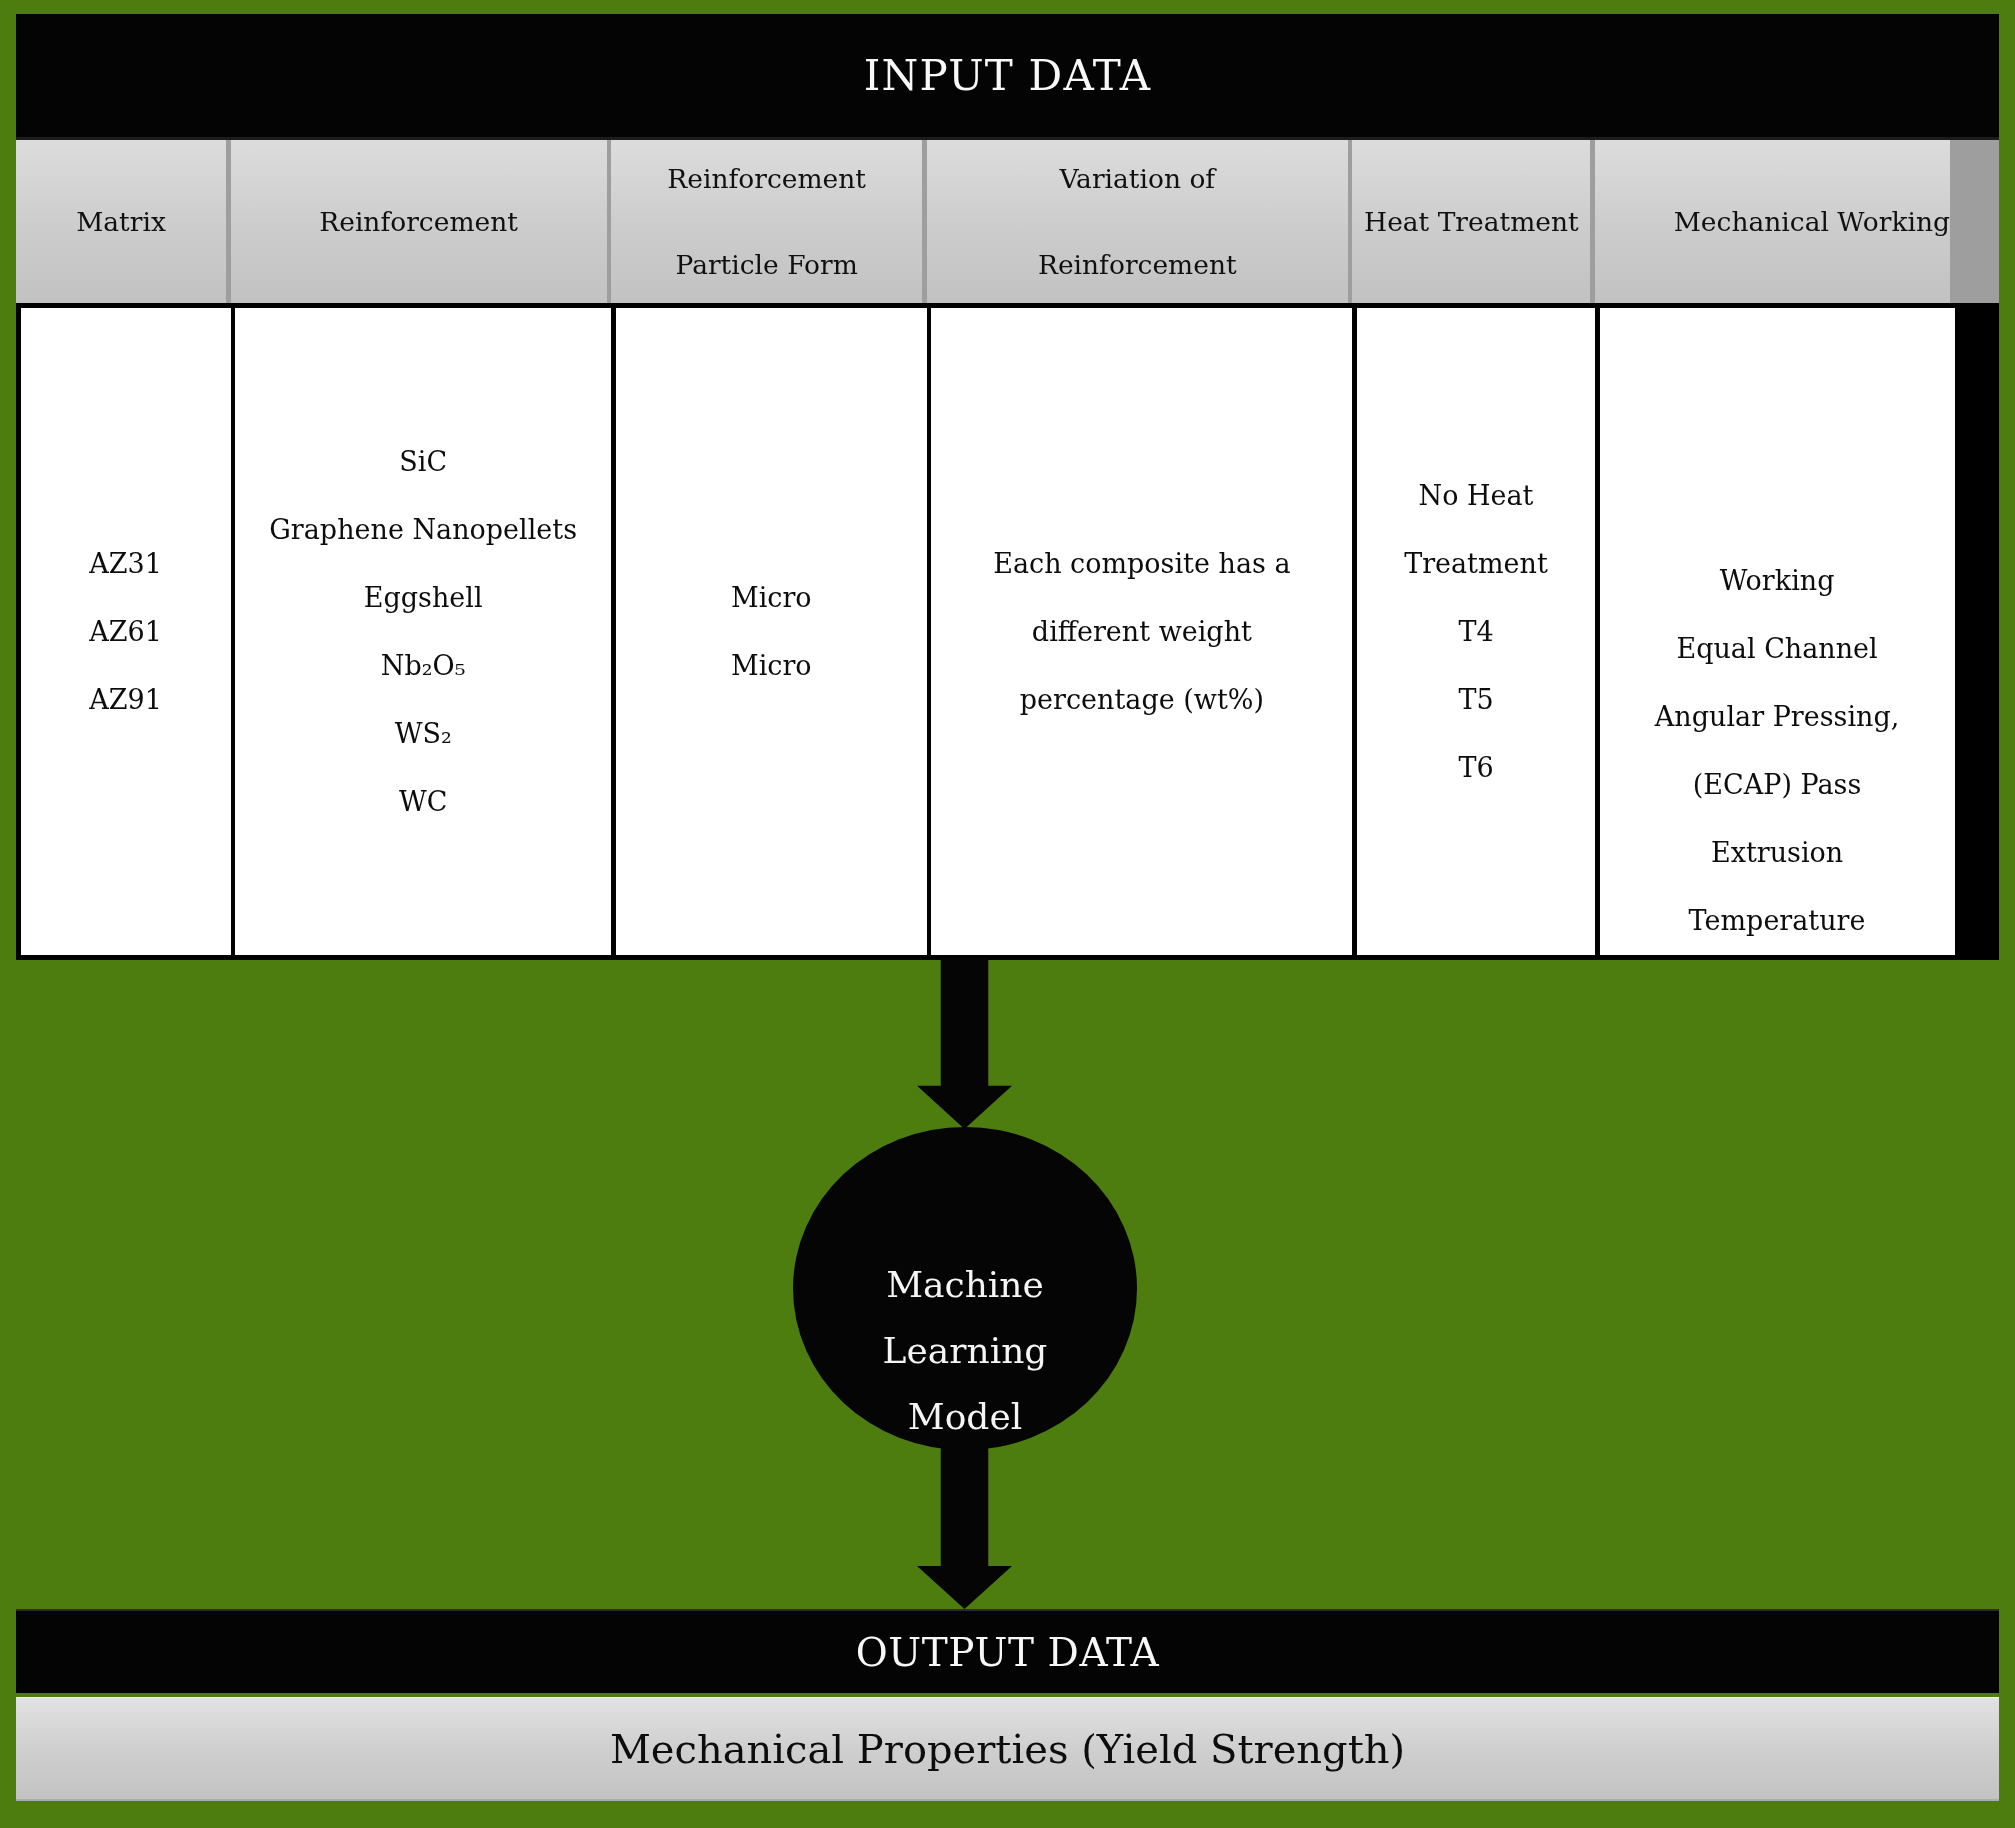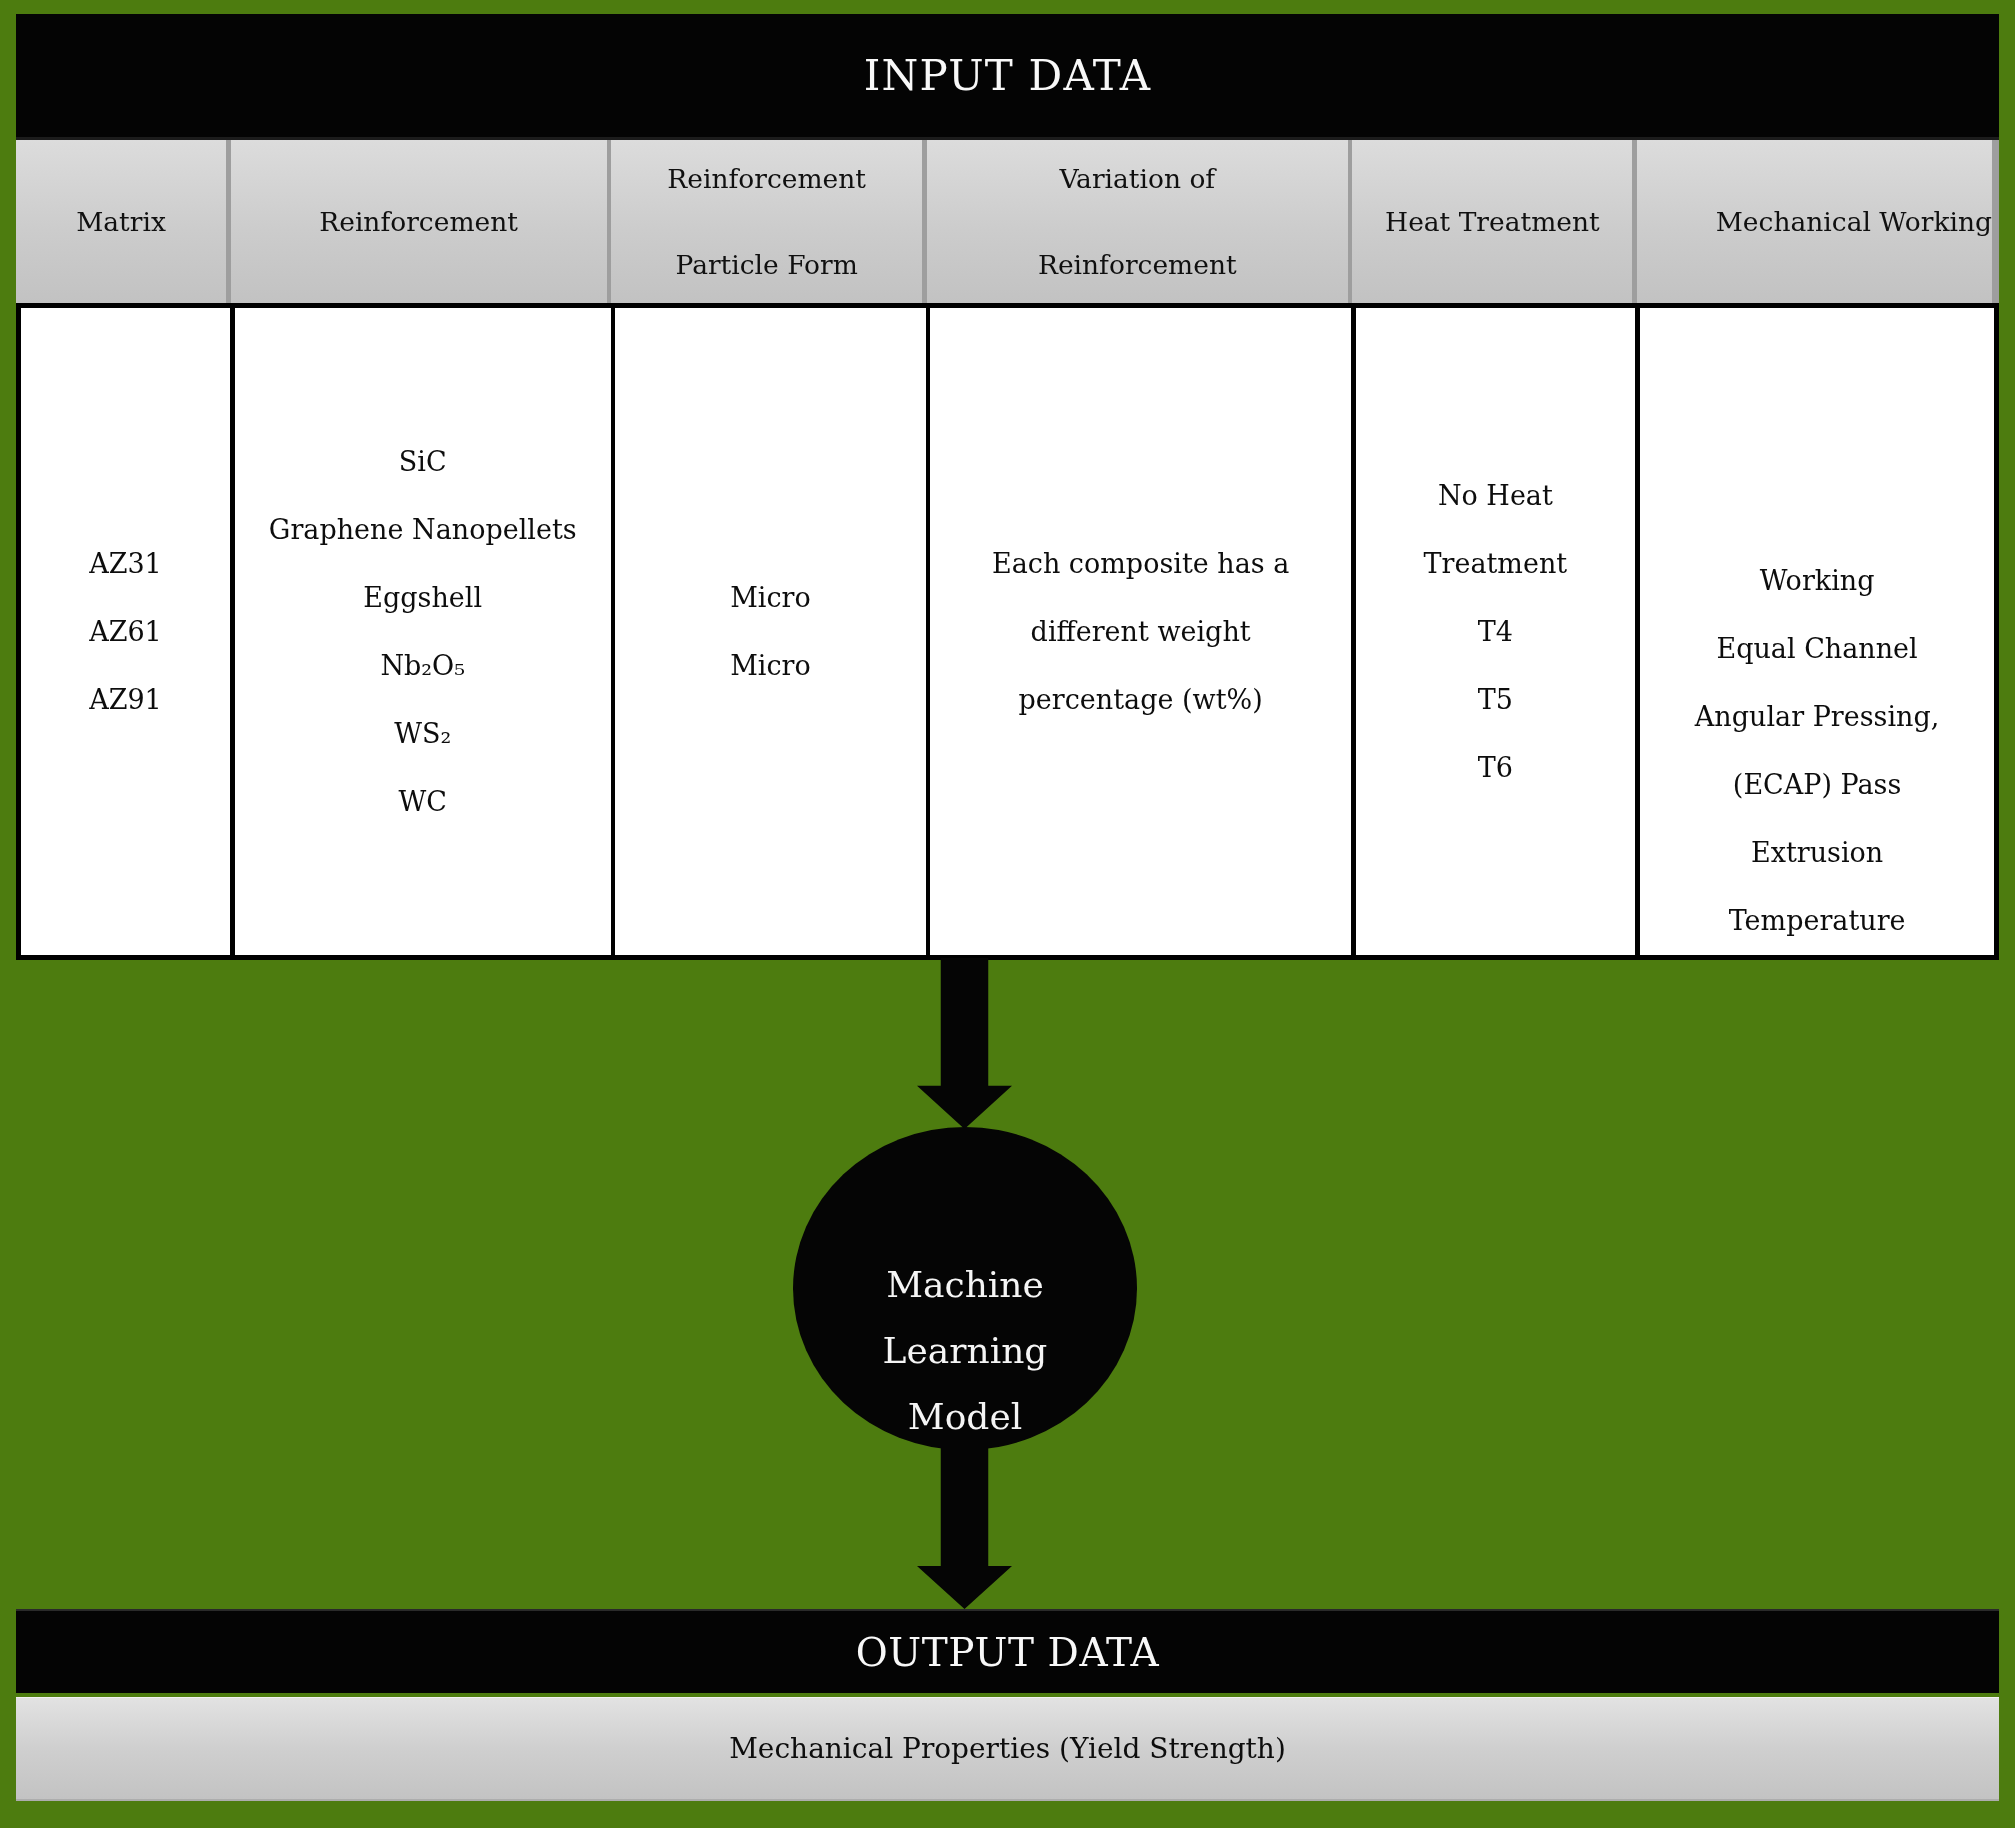--- a/index.html
+++ b/index.html
@@ -34,21 +34,21 @@
   }
   .body-cell{
     background:#ffffff;display:flex;flex-direction:column;
     align-items:center;justify-content:center;text-align:center;box-sizing:border-box;
   }
   .body-cell .cell-line{
     font-size:27px;line-height:68px;height:68px;white-space:nowrap;color:#0d0d0d;
   }
   
   .c1{width:210px;} .c2{width:376px;} .c3{width:311px;}
-  .c4{width:421px;} .c5{width:280px;} .c6{width:355px;justify-content:flex-end;}
+  .c4{width:421px;} .c5{width:238px;} .c6{width:355px;justify-content:flex-end;}
   
   .flow-arrow{position:absolute;width:95px;}
   .arrow-1{left:917px;top:958px;height:171px;}
   .arrow-2{left:917px;top:1448px;height:161px;}
   .flow-arrow svg{display:block;width:100%;height:100%;}
   
   .model-ellipse{
     position:absolute;left:793px;top:1127px;width:344px;height:323px;
     background:#050505;border-radius:50%;
     display:flex;flex-direction:column;align-items:center;justify-content:flex-end;
@@ -62,21 +62,21 @@
     background:#040404;display:flex;align-items:center;justify-content:center;
     border-top:2.9px solid #2a2a2a;box-sizing:border-box;
   }
   .output-bar .bar-title{color:#f8f8f8;font-size:39px;letter-spacing:0.6px;text-align:right;}
   .result-bar{
     position:absolute;left:16px;top:1697px;width:1983px;height:104px;
     background:linear-gradient(180deg,#e2e2e2 0%,#cfcfcf 50%,#c3c3c3 100%);
     display:flex;align-items:center;justify-content:center;
     border-top:1.7px solid #f2f2f2;border-bottom:2.3px solid #adadad;box-sizing:border-box;
   }
-  .result-bar .result-text{color:#0d0d0d;font-size:28px;}
+  .result-bar .result-text{color:#0d0d0d;font-size:40px;}
 </style>
 </head>
 <body>
 
 <div id="canvas">
 
   <div class="input-bar">
     <span class="bar-title">INPUT DATA</span>
   </div>
 

